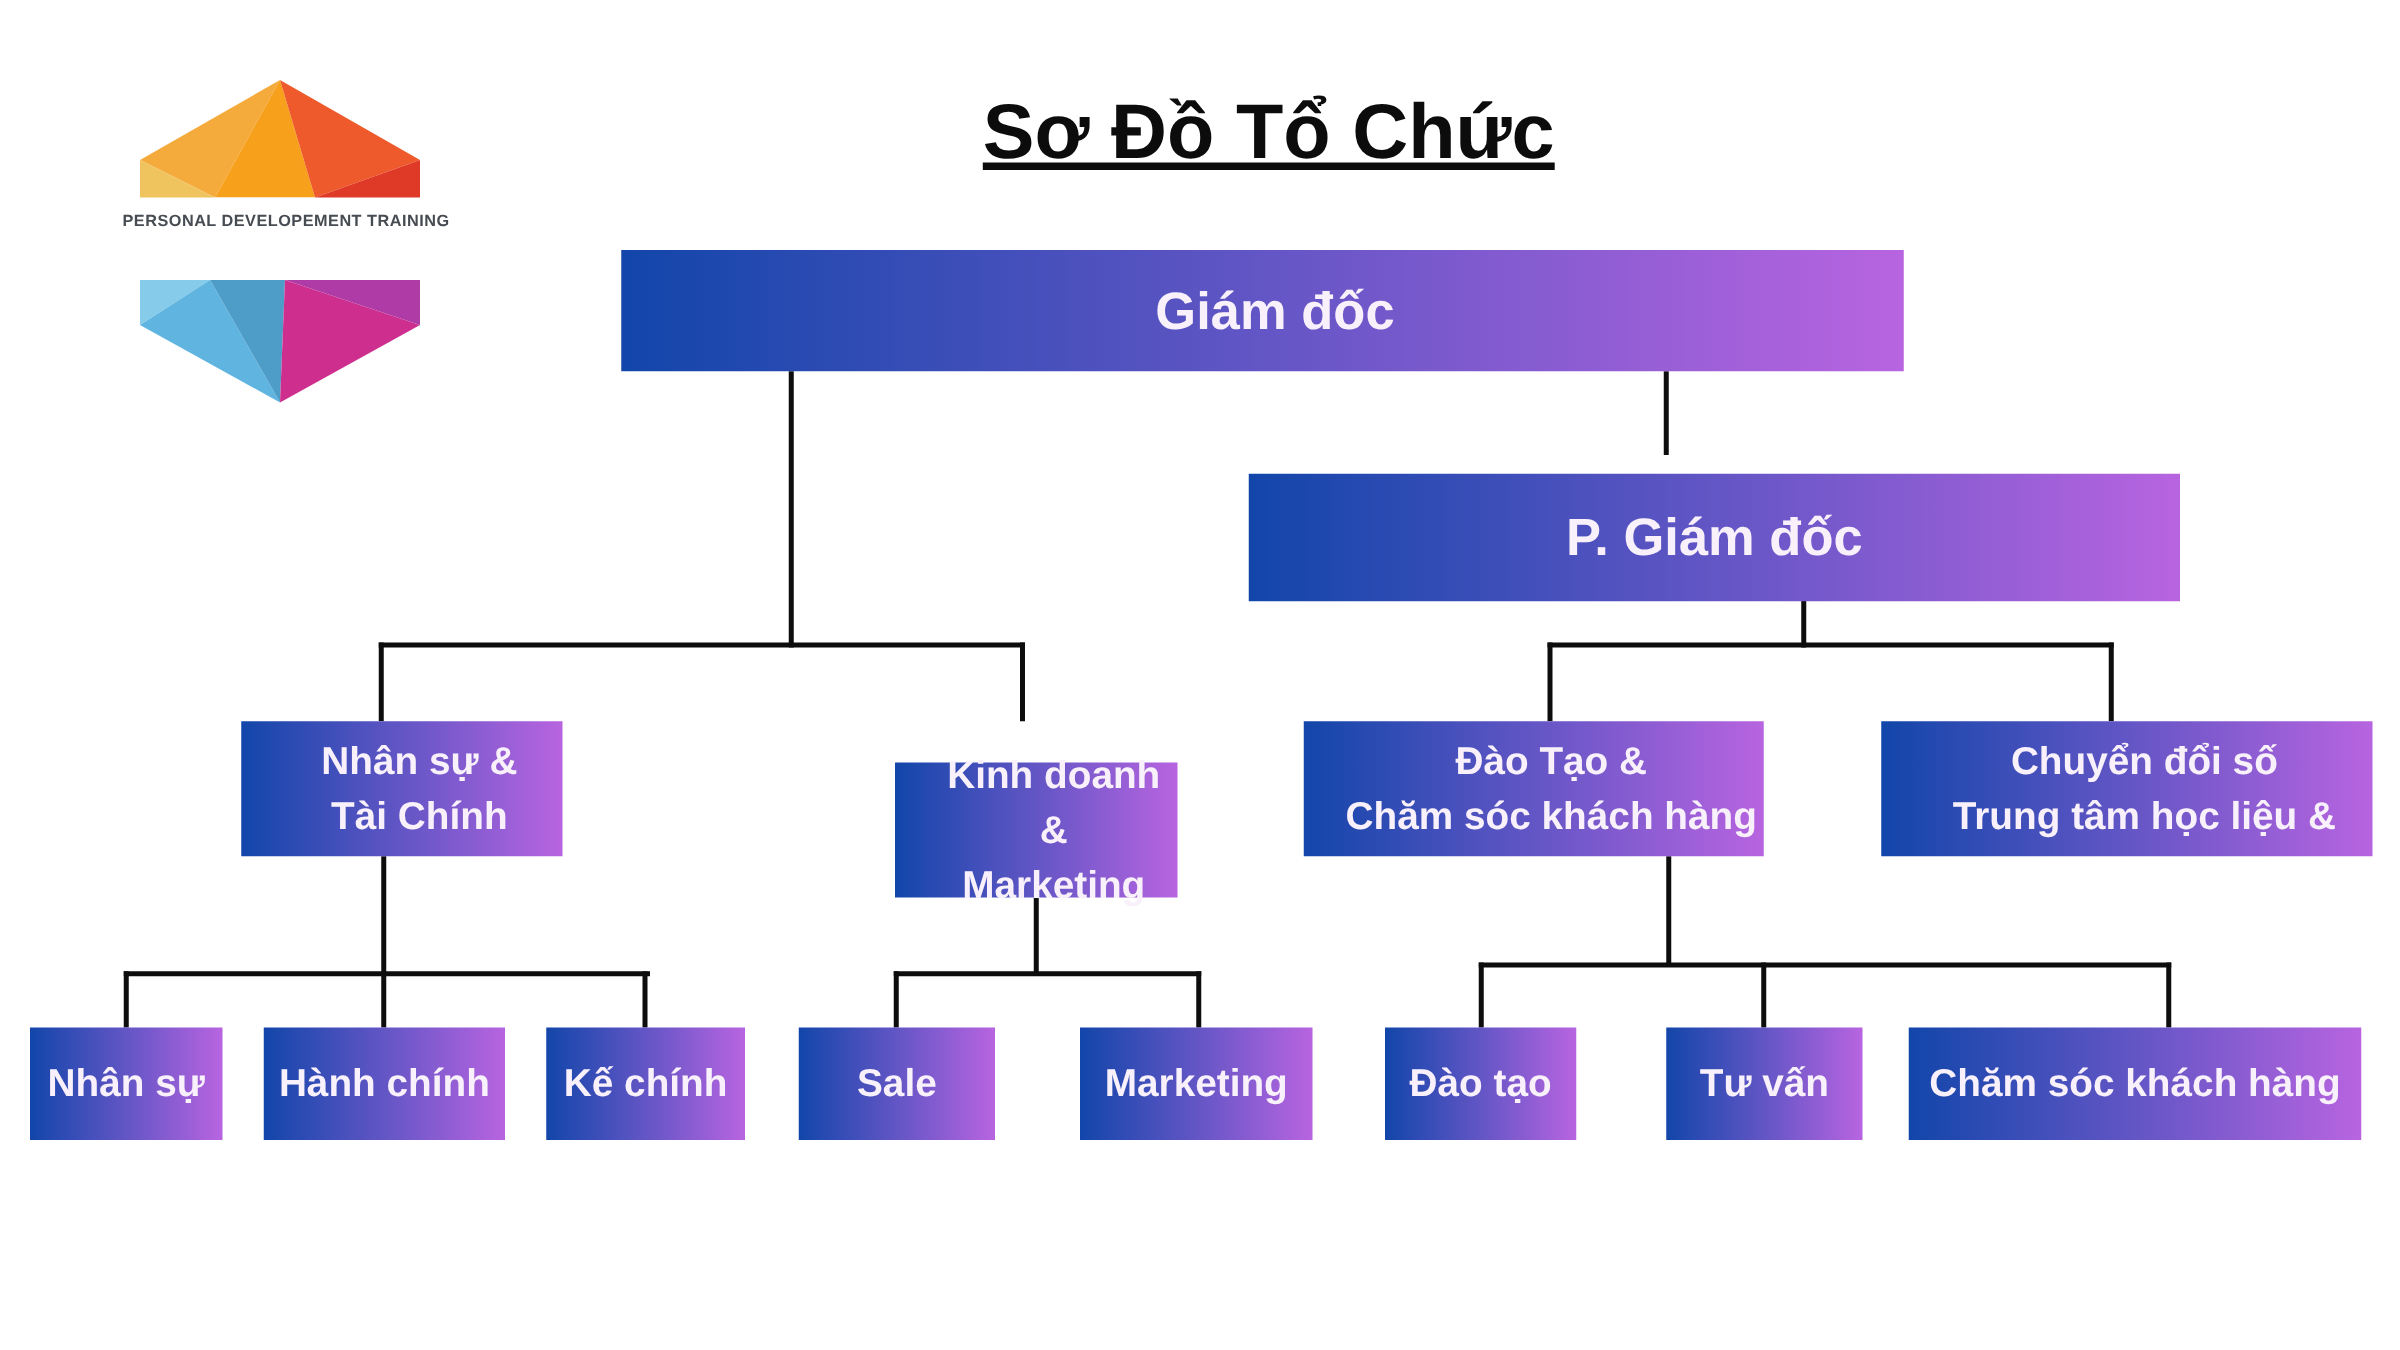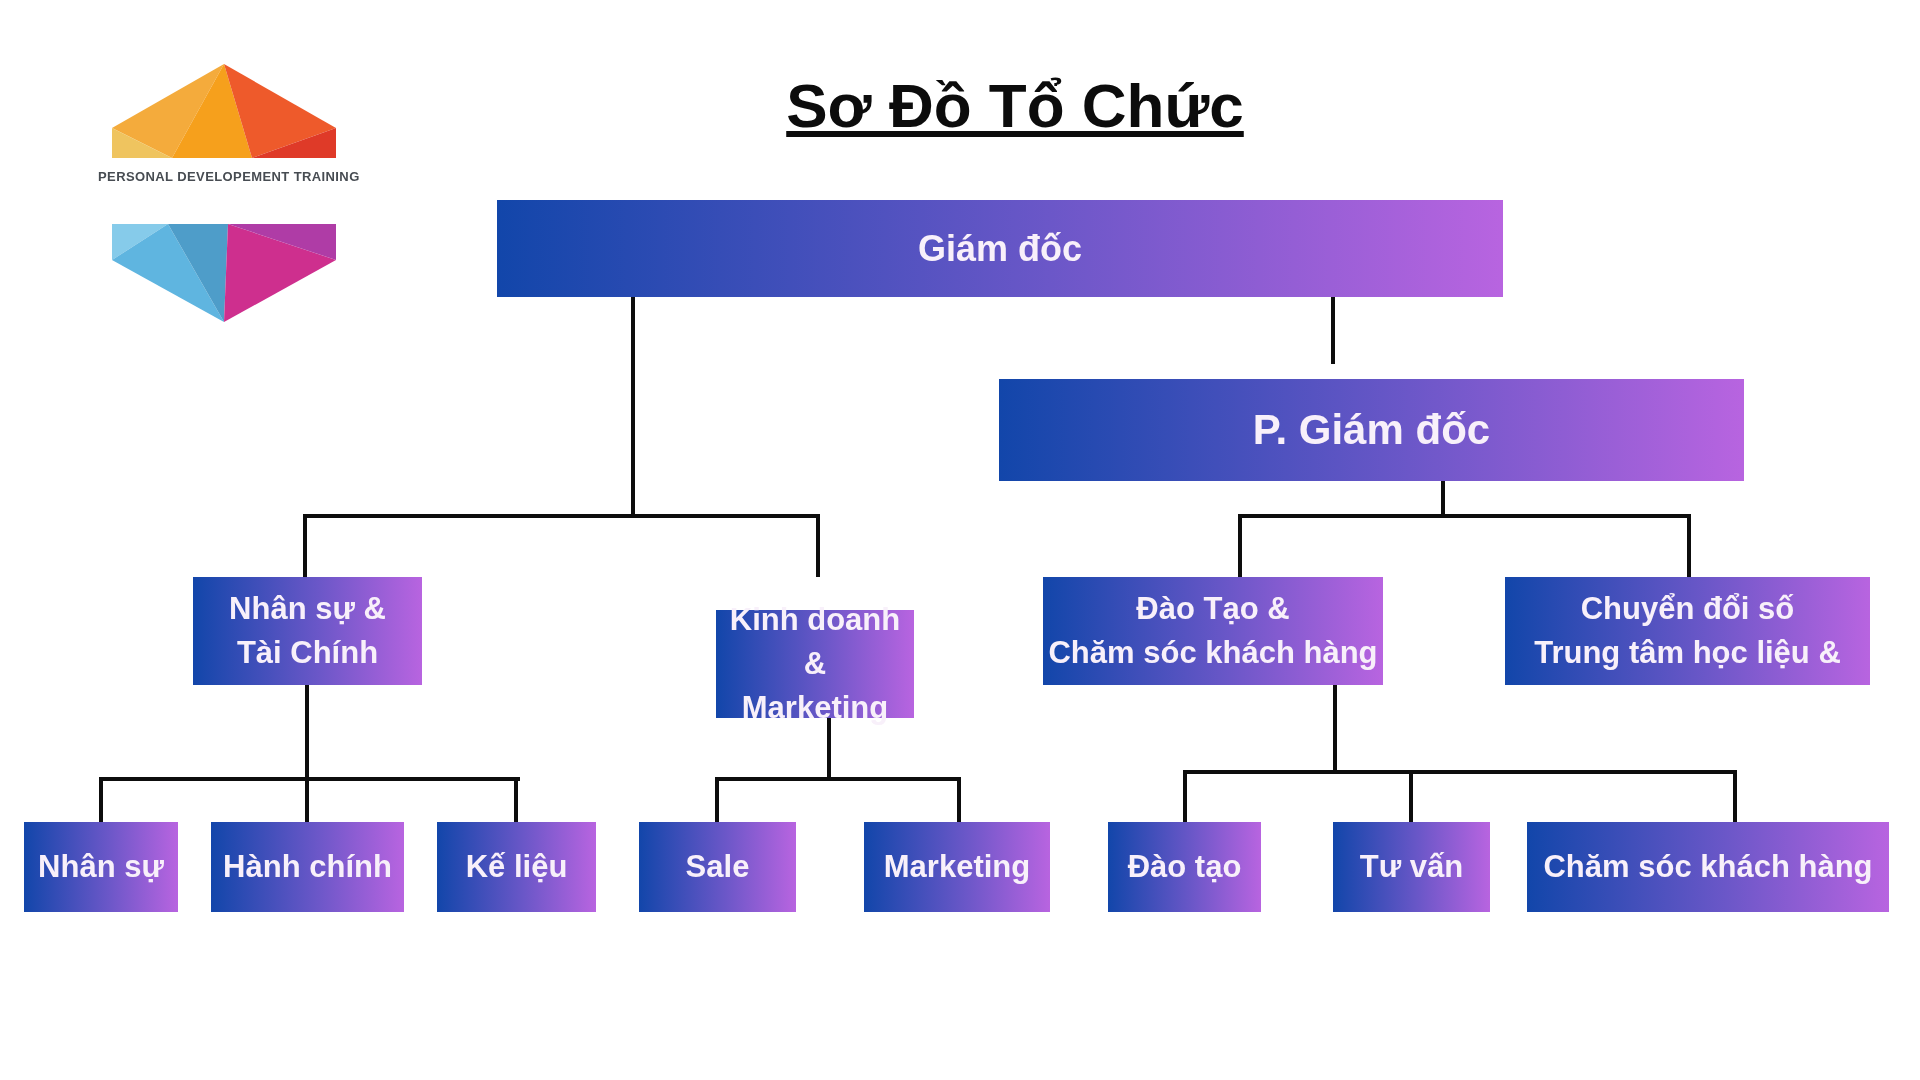--- a/index.html
+++ b/index.html
@@ -27,23 +27,23 @@
     margin-top:3px;white-space:nowrap;line-height:15px;
   }
   
   .node{
     position:absolute;
     background:linear-gradient(90deg,#1246aa 0%,#6b57c8 55%,#b864e0 100%);
     color:#f8f0fa;display:flex;flex-direction:column;align-items:center;justify-content:center;
     text-align:center;font-weight:700;
   }
   .node span{display:block;}
-  .lvl1{font-size:36px;}
+  .lvl1{font-size:42px;padding-left:20px;}
   .lvl2{font-size:42px;margin-top:15px;}
-  .lvl3{font-size:31px;line-height:44px;}
+  .lvl3{font-size:31px;line-height:44px;padding-left:28px;}
   .lvl4{font-size:31px;}
   
   .vl{position:absolute;width:4px;background:#0d0d0d;}
   .hl{position:absolute;height:4px;background:#0d0d0d;}
 </style>
 </head>
 <body>
 
 <div id="canvas">
 
@@ -118,21 +118,21 @@
     <span>Trung tâm học liệu &amp;</span>
   </div>
 
   <div class="node lvl4" style="left:24px;top:822px;width:154px;height:90px">
     <span>Nhân sự</span>
   </div>
   <div class="node lvl4" style="left:211px;top:822px;width:193px;height:90px">
     <span>Hành chính</span>
   </div>
   <div class="node lvl4" style="left:437px;top:822px;width:159px;height:90px">
-    <span>Kế liệu</span>
+    <span>Kế chính</span>
   </div>
   <div class="node lvl4" style="left:639px;top:822px;width:157px;height:90px">
     <span>Sale</span>
   </div>
   <div class="node lvl4" style="left:864px;top:822px;width:186px;height:90px">
     <span>Marketing</span>
   </div>
   <div class="node lvl4" style="left:1108px;top:822px;width:153px;height:90px">
     <span>Đào tạo</span>
   </div>

